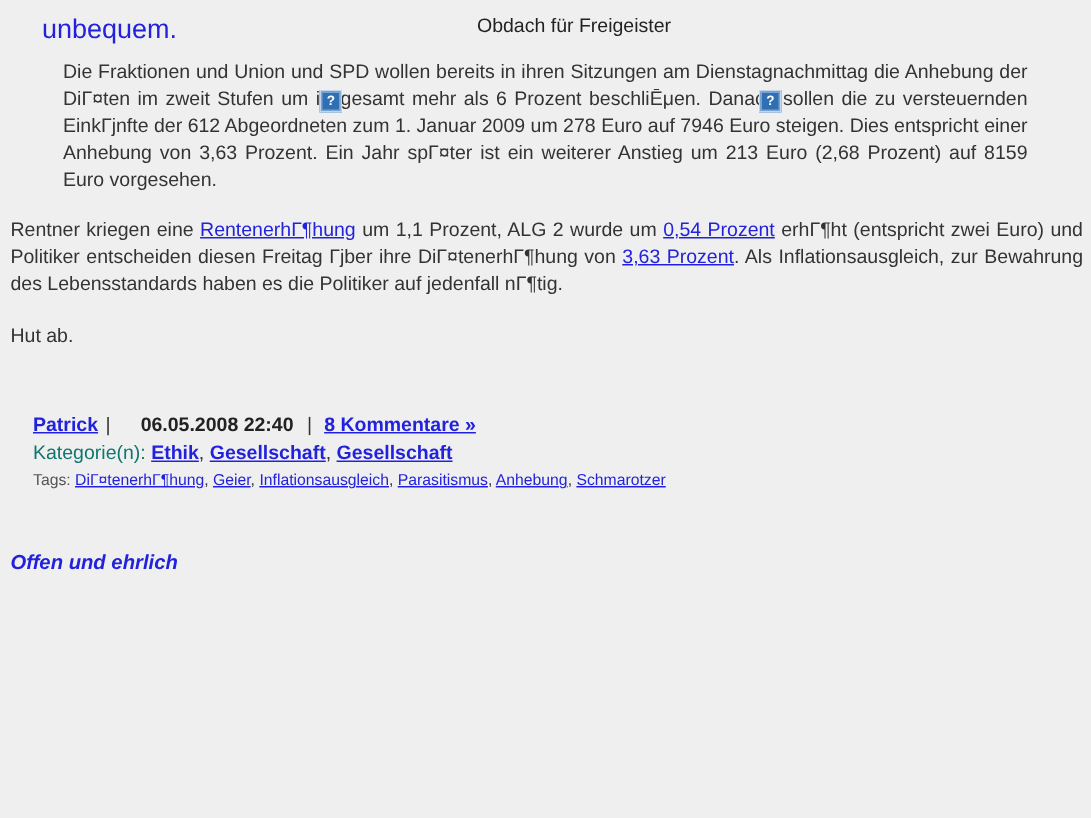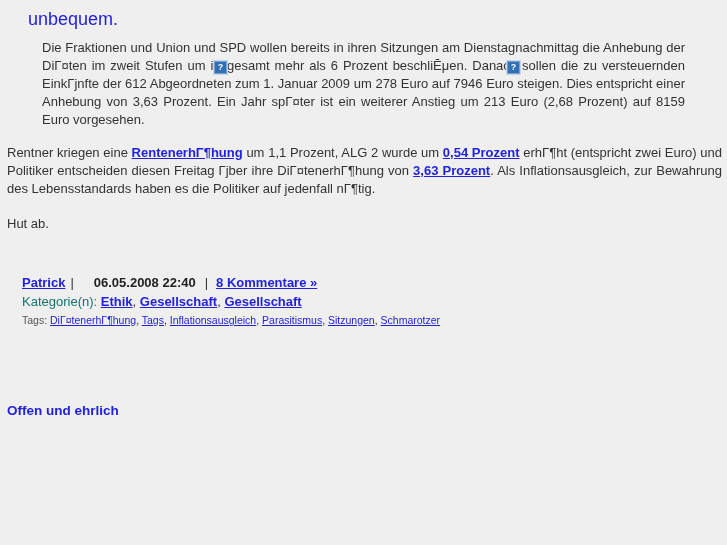--- a/index.html
+++ b/index.html
@@ -6,21 +6,21 @@
   html, body { width: 727px; height: 545px; }
   body {
     background: #efefef;
     font-family: "Liberation Sans", "DejaVu Sans", sans-serif;
     font-size: 13px;
     color: #333333;
     position: relative;
     overflow: hidden;
   }
   a { color: #2222dd; text-decoration: none; cursor: pointer; }
-  a.u { text-decoration: underline; font-weight: bold; }
+  a.u { text-decoration: underline; }
 
   
   .header { position: relative; height: 22px; padding-top: 9px; }
   .site-link { position: absolute; left: 28px; top: 9px; font-size: 18px; }
   .tagline { position: absolute; left: 318px; top: 9px; color: #222; }
 
   
   .broken-img {
     position: absolute;
     width: 15px; height: 15px;
@@ -36,21 +36,21 @@
   .icon-1 { left: 213px; top: 60px; }
   .icon-2 { left: 506px; top: 60px; }
 
   
   .post-title {
     font-size: 13.5px;
     font-weight: bold;
     margin-left: 7px;
   }
   .post-title-1 { margin-top: 118px; }
-  .post-title-2 { margin-top: 75px; }
+  .post-title-2 { margin-top: 39px; font-style: italic; }
   .para {
     line-height: 18px;
     text-align: justify;
   }
   .para-indented { margin: 17px 42px 0 42px; }
   .para-full { margin: 15px 5px 0 7px; }
   .para-plain { margin: 17px 0 0 7px; text-align: left; }
 
   
   .meta-block { margin: 40px 0 0 22px; line-height: 19px; }
@@ -61,20 +61,21 @@
   .comma { color: #333; }
   .tags-line { font-size: 10.5px; line-height: 15px; margin-top: 2px; }
   .tags-label { color: #555; }
   .tags-line a { text-decoration: underline; }
 </style>
 </head>
 <body>
 
 <div class="header">
   <a class="site-link">unbequem.</a>
+  <span class="tagline">Obdach für Freigeister</span>
 </div>
 
 <span class="broken-img icon-1">?</span>
 <span class="broken-img icon-2">?</span>
 
 <div>
 
   <p class="para para-indented">Die Fraktionen und Union und SPD wollen bereits in ihren Sitzungen am Dienstagnachmittag die Anhebung der DiΓ¤ten im zweit Stufen um insgesamt mehr als 6 Prozent beschliĒμen. Danach sollen die zu versteuernden EinkΓjnfte der 612 Abgeordneten zum 1. Januar 2009 um 278 Euro auf 7946 Euro steigen. Dies entspricht einer Anhebung von 3,63 Prozent. Ein Jahr spΓ¤ter ist ein weiterer Anstieg um 213 Euro (2,68 Prozent) auf 8159 Euro vorgesehen.</p>
 
   <p class="para para-full"><span>Rentner kriegen eine </span><a class="u">RentenerhΓ¶hung</a><span> um 1,1 Prozent, ALG 2 wurde um </span><a class="u">0,54 Prozent</a><span> erhΓ¶ht (entspricht zwei Euro) und Politiker entscheiden diesen Freitag Γjber ihre DiΓ¤tenerhΓ¶hung von </span><a class="u">3,63 Prozent</a><span>. Als Inflationsausgleich, zur Bewahrung des Lebensstandards haben es die Politiker auf jedenfall nΓ¶tig.</span></p>
@@ -84,21 +85,21 @@
   <div class="meta-block">
     <div class="meta-line">
       <a class="u">Patrick</a><span class="meta-sep">|</span><span class="meta-date">06.05.2008 22:40</span><span class="meta-sep">|</span><a class="u">8 Kommentare »</a>
     </div>
     <div class="meta-line">
       <span class="cat-label">Kategorie(n):</span>
       <a class="u">Ethik</a><span class="comma">, </span><a class="u">Gesellschaft</a><span class="comma">, </span><a class="u">Gesellschaft</a>
     </div>
     <div class="tags-line">
       <span class="tags-label">Tags:</span>
-      <a>DiΓ¤tenerhΓ¶hung</a><span class="comma">, </span><a>Tags</a><span class="comma">, </span><a>Inflationsausgleich</a><span class="comma">, </span><a>Parasitismus</a><span class="comma">, </span><a>Sitzungen</a><span class="comma">, </span><a>Schmarotzer</a>
+      <a>DiΓ¤tenerhΓ¶hung</a><span class="comma">, </span><a>Geier</a><span class="comma">, </span><a>Inflationsausgleich</a><span class="comma">, </span><a>Parasitismus</a><span class="comma">, </span><a>Anhebung</a><span class="comma">, </span><a>Schmarotzer</a>
     </div>
   </div>
 </div>
 
 <div>
   <h2 class="post-title post-title-2"><a>Offen und ehrlich</a></h2>
 
 </div>
 
 </body></html>

